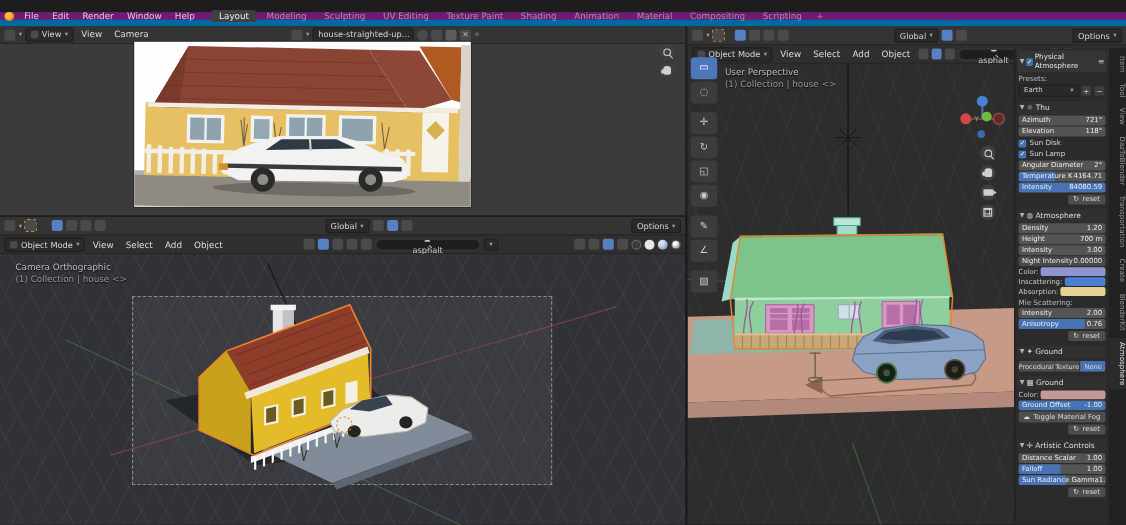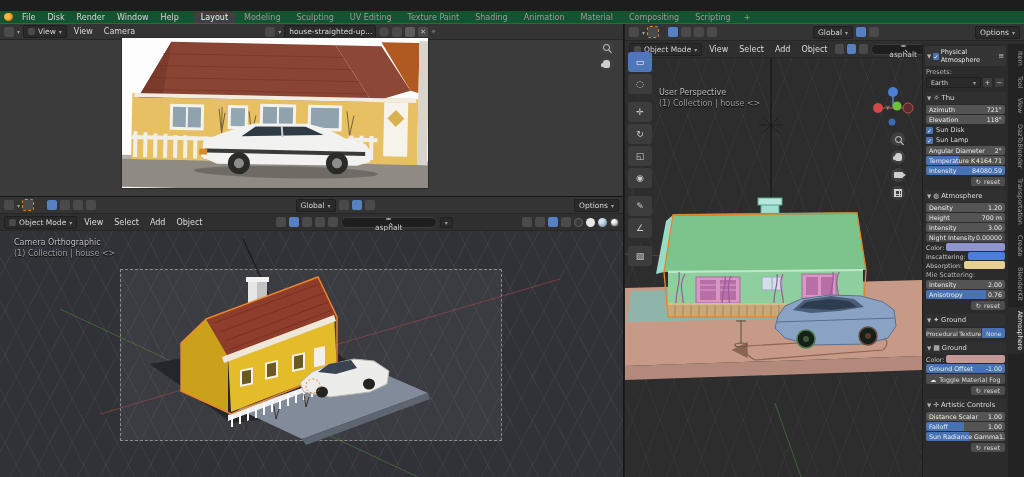--- a/index.html
+++ b/index.html
@@ -9,22 +9,22 @@
   #app { position:relative; width:1024px; height:477px; }
 
   
   #titlebar { left:0; top:0; width:1024px; height:11px; background:#f7f7f7;
     display:flex; align-items:center; gap:4px; padding-left:3px; }
   #titlebar .blogo { width:7px; height:7px; border-radius:50%;
     background:radial-gradient(circle at 35% 35%, #ffb43c 0 30%, #e87d0d 70%); }
   #titlebar span.t { font-size:7.5px; color:#1a1a1a; white-space:nowrap; }
 
   
-  #menubar { left:0; top:11px; width:1024px; height:13px; background:#14532d;
-    display:flex; align-items:center; gap:2px; padding-left:4px; border-bottom:1px solid #0369a1; }
+  #menubar { left:0; top:11px; width:1024px; height:13px; background:#701a75;
+    display:flex; align-items:center; gap:2px; padding-left:4px; border-bottom:6px solid #0369a1; }
   #menubar .blogo2 { width:9px; height:8px; border-radius:45% 45% 50% 50%;
     background:radial-gradient(circle at 40% 40%, #ffb43c 0 35%, #d9740c 75%); margin-right:2px; }
   .menu-item { font-size:8px; color:#d6d6d6; padding:1px 5px; border-radius:2px; white-space:nowrap; }
   .ws-tab { font-size:8px; color:#9a9a9a; padding:1px 7px; border-radius:3px 3px 0 0; white-space:nowrap; }
   .ws-tab.active { background:#3f3f3f; color:#f0f0f0; }
   .ws-add { font-size:8px; color:#9a9a9a; padding:1px 4px; }
 
   
   .ed-header { background:#343434; display:flex; align-items:center; gap:3px;
     padding:0 4px; border-bottom:1px solid #262626; }
@@ -135,21 +135,21 @@
 </style>
 </head>
 <body>
 
 <div id="app">
 
 
   <div id="menubar" class="abs">
     <span class="blogo2"></span>
     <span class="menu-item">File</span>
-    <span class="menu-item">Disk</span>
+    <span class="menu-item">Edit</span>
     <span class="menu-item">Render</span>
     <span class="menu-item">Window</span>
     <span class="menu-item">Help</span>
     <span style="width:6px"></span>
     <span class="ws-tab active">Layout</span>
     <span class="ws-tab">Modeling</span>
     <span class="ws-tab">Sculpting</span>
     <span class="ws-tab">UV Editing</span>
     <span class="ws-tab">Texture Paint</span>
     <span class="ws-tab">Shading</span>
@@ -474,21 +474,21 @@
       <span class="tool">◱</span>
       <span class="tool">◉</span>
       <span class="gap"></span>
       <span class="tool">✎</span>
       <span class="tool">∠</span>
       <span class="gap"></span>
       <span class="tool">▧</span>
     </div>
 
     <div class="vp-content">
-      <div class="overlay-text" style="left:34px; top:2px;margin-top:27px;">
+      <div class="overlay-text" style="left:34px; top:2px;">
         <div>User Perspective</div>
         <div style="color:#9a9a9a">(1) Collection | house &lt;&gt;</div>
       </div>
       <svg width="297" height="419" viewBox="0 0 297 419" style="position:absolute;left:0;top:0">
         <line x1="0" y1="196" x2="58" y2="199" stroke="#a04040" stroke-width="1" opacity=".6"></line>
         <line x1="150" y1="345" x2="176" y2="419" stroke="#3f7a38" stroke-width="1" opacity=".7"></line>
 
         <line x1="146" y1="0" x2="146" y2="142" stroke="#161616" stroke-width="1.2"></line>
         <g stroke="#1c1c1c" stroke-width="1">
           <line x1="138" y1="59" x2="154" y2="75"></line>

